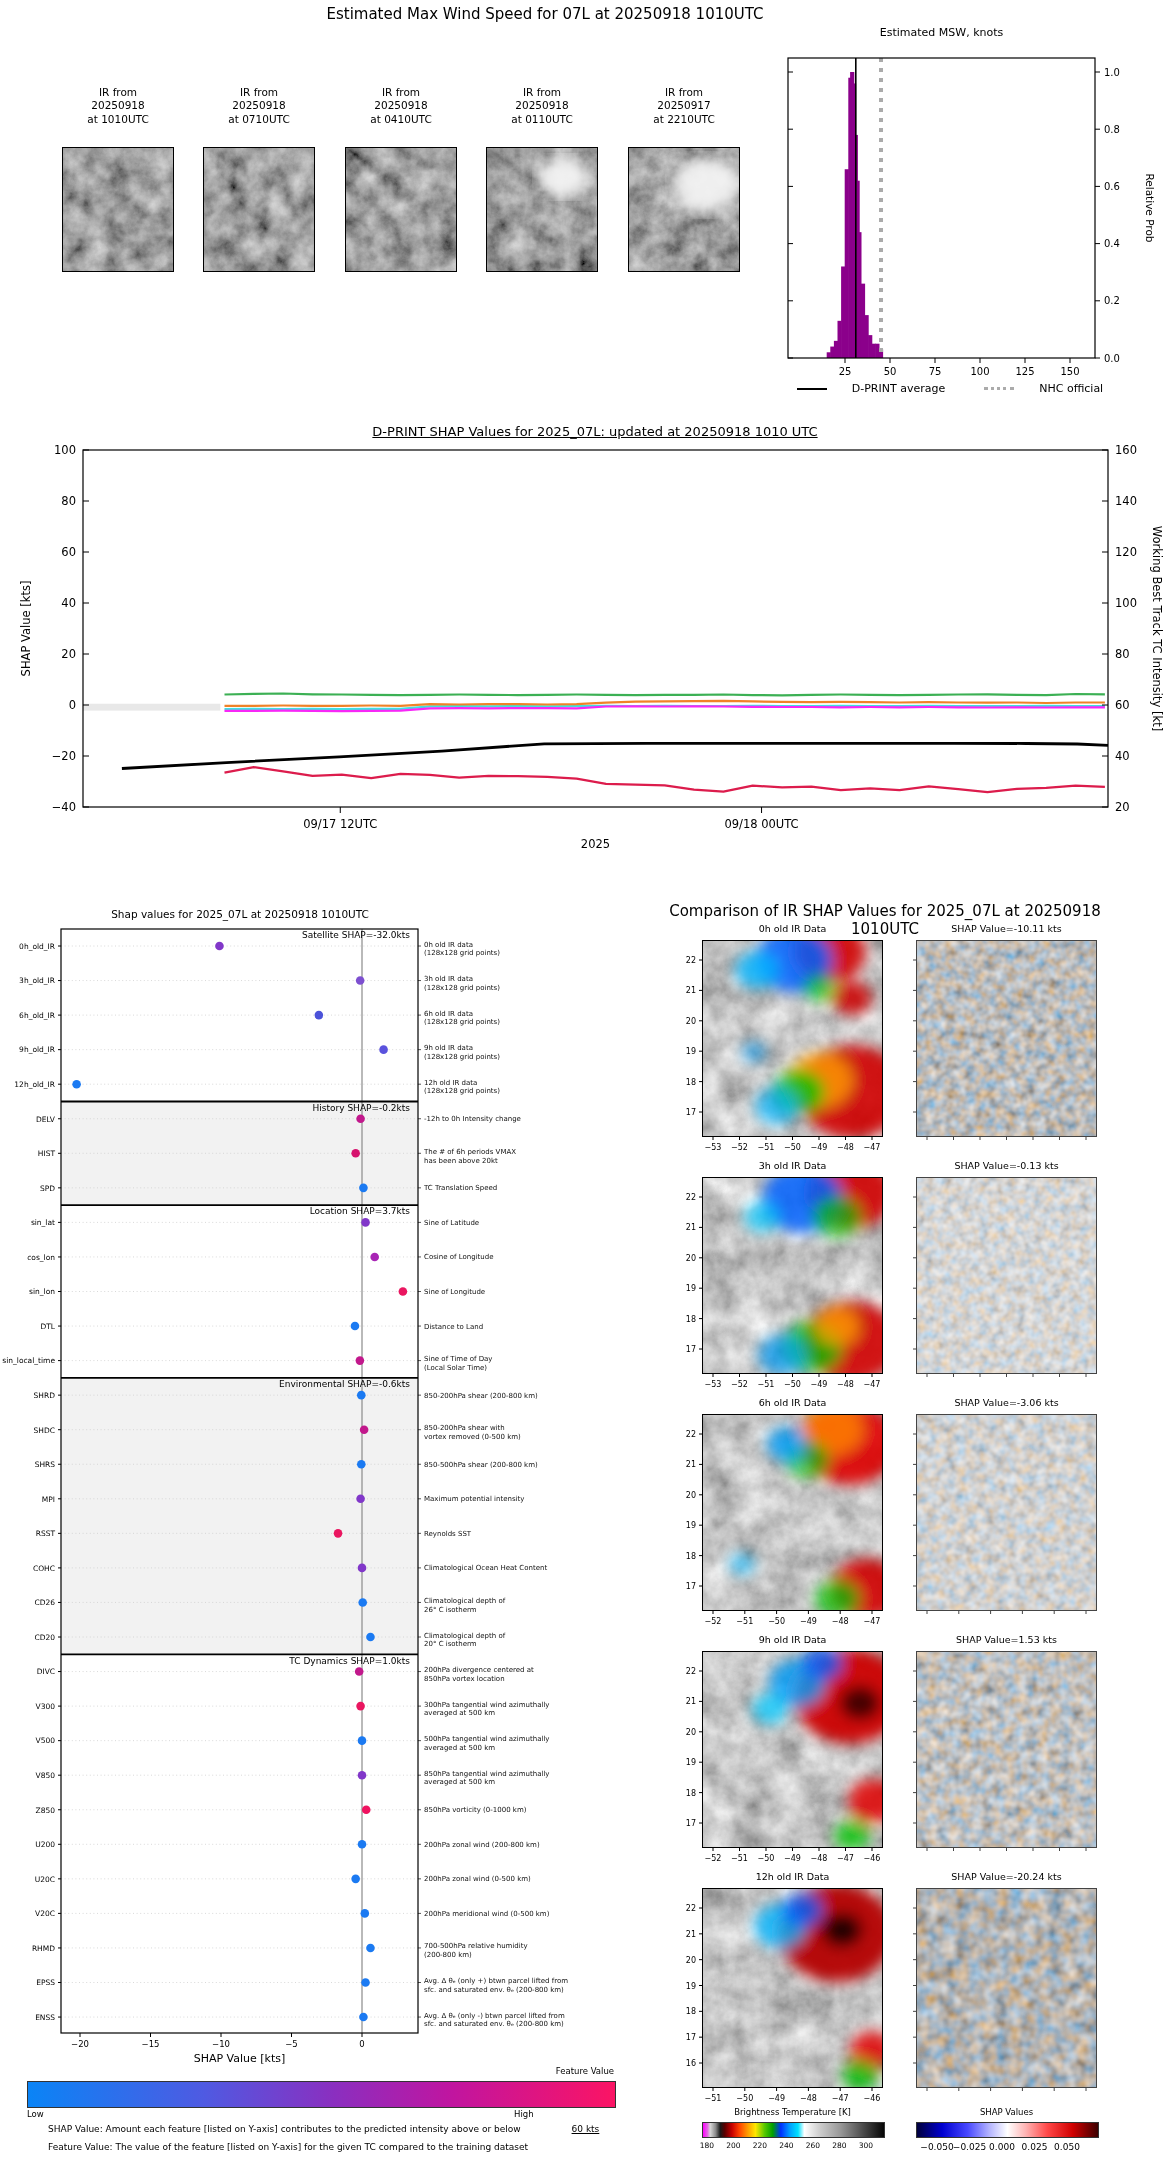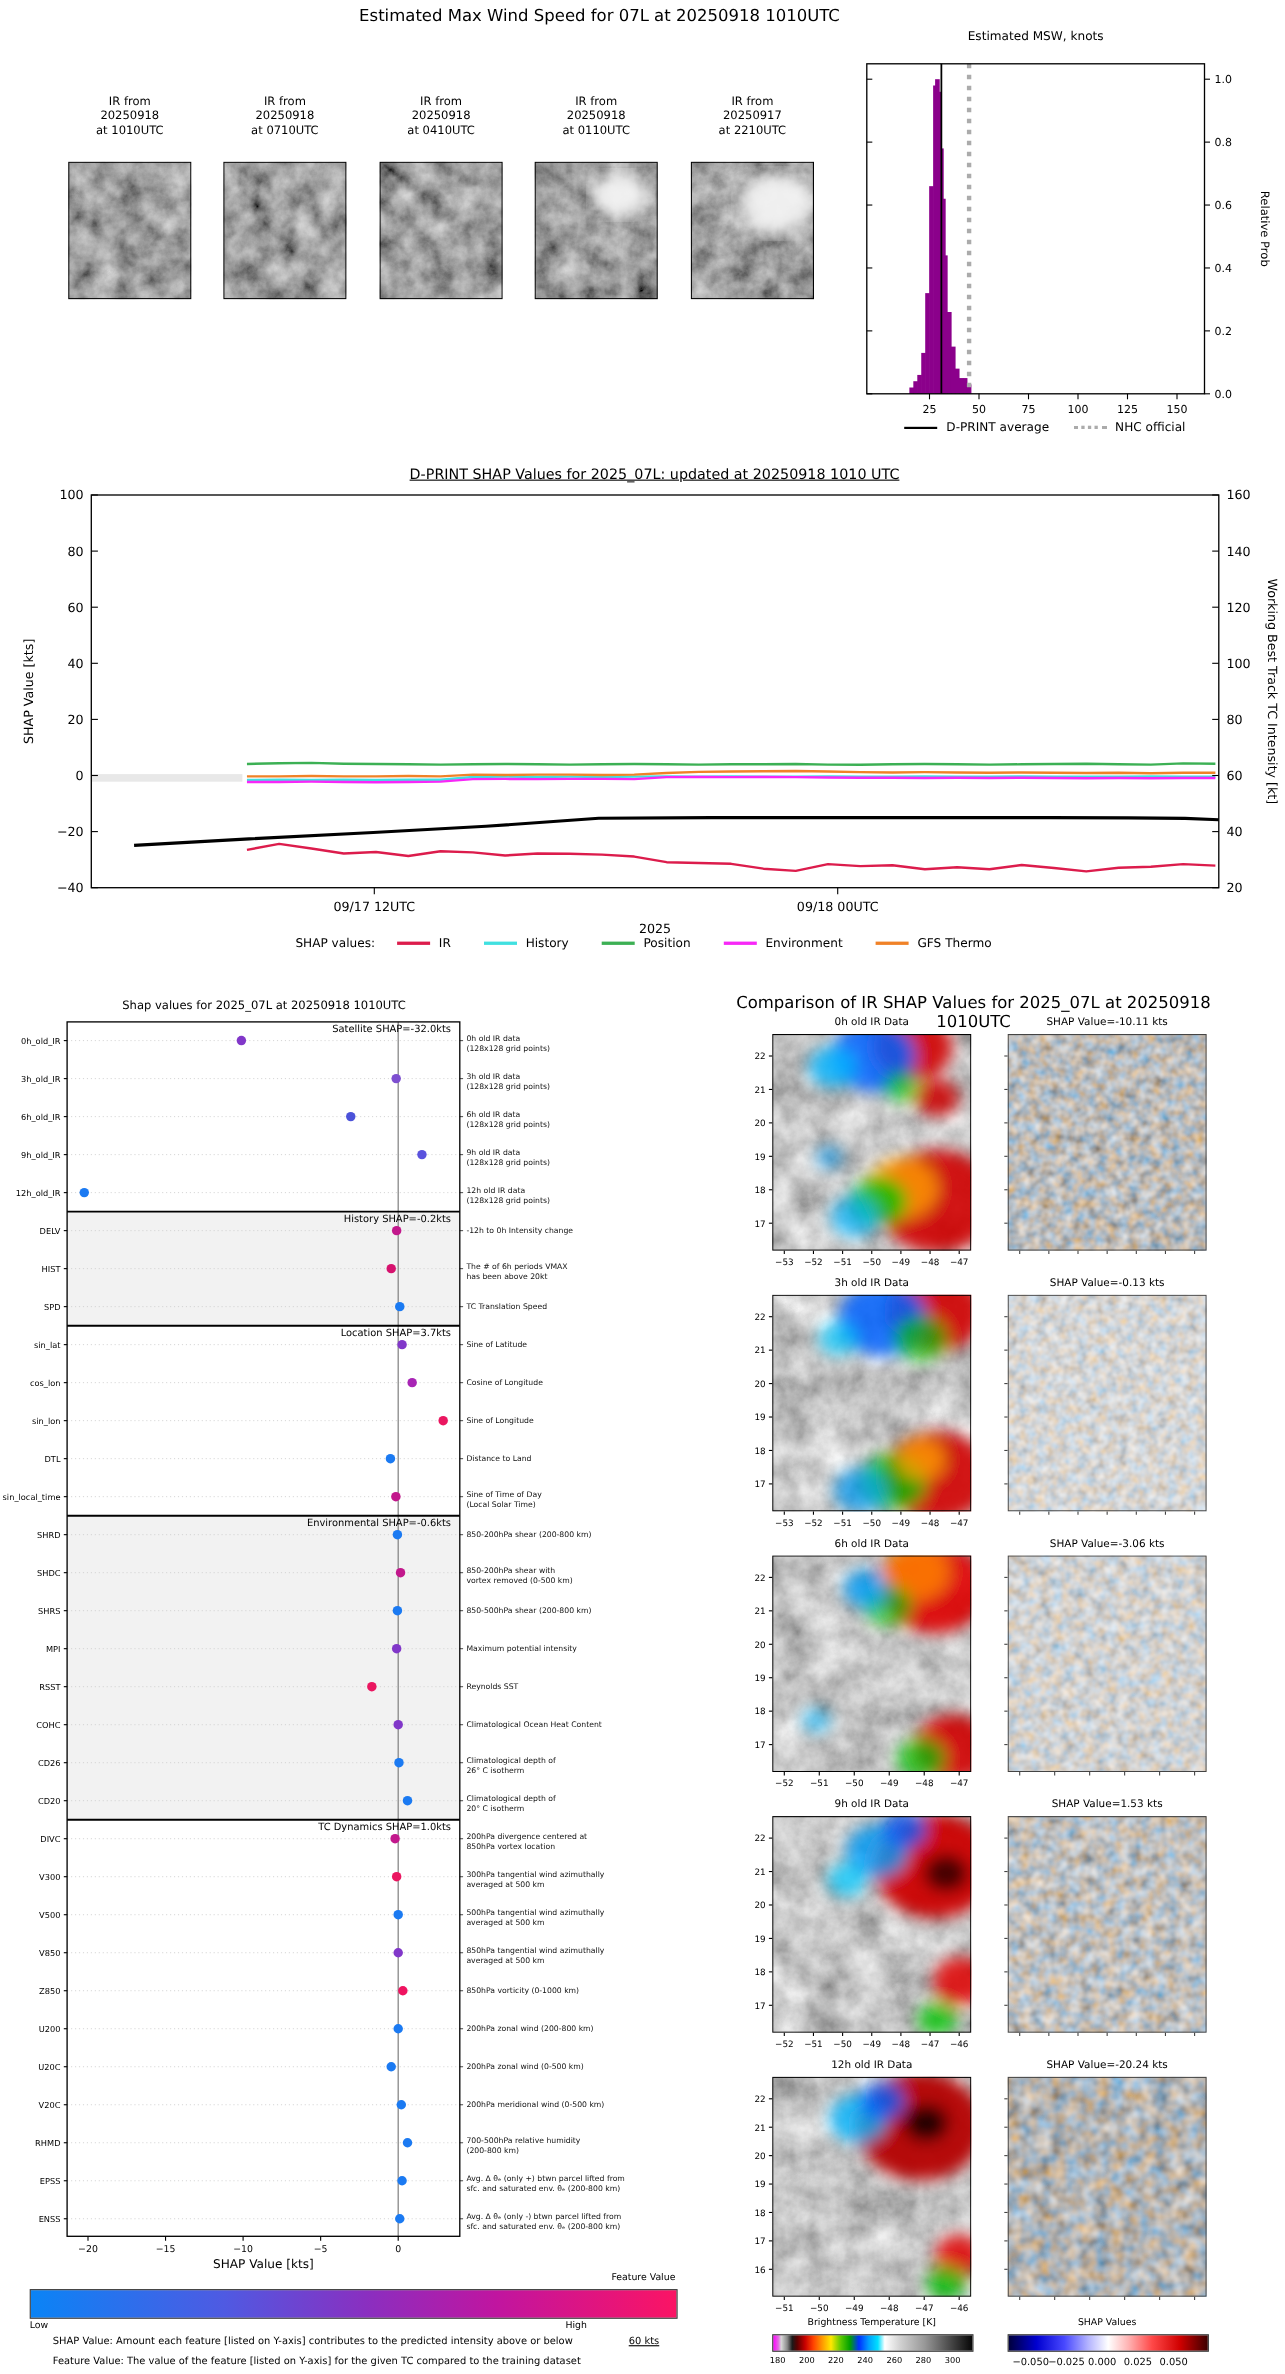--- a/index.html
+++ b/index.html
@@ -6,21 +6,21 @@
   .fig{position:relative;width:1168px;height:2158px;background:#ffffff;
        font-family:"DejaVu Sans","Liberation Sans",sans-serif;color:#000;overflow:hidden;}
   .abs{position:absolute;}
   .ctr{text-align:center;}
   .pre{white-space:pre-line;}
   .figtitle{font-size:15px;}
   .thumblbl{font-size:10.5px;line-height:1.28;}
   .ptitle{font-size:13px;text-decoration:underline;}
   .stitle{font-size:10.5px;}
   .cmptitle{font-size:15px;}
-  .legrow{display:flex;align-items:center;justify-content:center;gap:8px;font-size:11px;}
+  .legrow{display:flex;align-items:center;justify-content:center;gap:25px;font-size:11px;}
   .sw{display:inline-block;width:30px;height:0;border-top:2.4px solid #000;}
   .sw.dot{border-top:3.5px dotted #ababab;}
   .fvbar{background:linear-gradient(90deg,#0a84f6 0%,#4f5ae2 30%,#8a2fc0 52%,#c015a0 72%,#fb1464 100%);
          border:1px solid #333;}
   .btbar{background:linear-gradient(90deg,#ff00ff 0%,#e26ae2 2.5%,#d8d8d8 4%,#8a8a8a 7%,#1a1a1a 9.5%,#5a0000 12%,#c80000 16%,#ff4000 20%,#ff9800 24.5%,#ffe800 29%,#58c800 34%,#00a000 38.5%,#0030ff 43%,#00a0ff 48%,#00e0ff 52.5%,#ffffff 56%,#d0d0d0 64%,#989898 76%,#484848 89%,#060606 100%);
          border:1px solid #333;}
   .shapbar{background:linear-gradient(90deg,#00003c 0%,#0000d0 14%,#4848ff 28%,#b4b4ff 40%,#ffffff 50%,#ffb4b4 60%,#ff4848 72%,#d00000 86%,#3c0000 100%);
            border:1px solid #333;}
   .fnote{font-size:9px;}
   .ul{text-decoration:underline;padding-left:48px;}
@@ -214,33 +214,20 @@
   <div class="abs legrow" style="left:740px;top:382px;width:420px;">
     <span class="sw"></span>
     <span style="margin-right:14px;">D-PRINT average</span>
     <span class="sw dot"></span>
     <span>NHC official</span>
   </div>
 
   <div class="abs ctr ptitle" style="left:95px;top:424px;width:1000px;">D-PRINT SHAP Values for 2025_07L: updated at 20250918 1010 UTC</div>
 
   <div id="tsLegend" class="abs" style="left:84px;top:851px;width:1024px;">
-      <div class="legrow">
-        <span style="margin-right: 12px;">SHAP values:</span>
-        <span class="sw" style="border-top-color: rgb(220, 28, 76); border-top-width: 3px;"></span>
-        <span style="margin-right: 22px;">IR</span>
-        <span class="sw" style="border-top-color: rgb(64, 224, 224); border-top-width: 3px;"></span>
-        <span style="margin-right: 22px;">History</span>
-        <span class="sw" style="border-top-color: rgb(60, 176, 84); border-top-width: 3px;"></span>
-        <span style="margin-right: 22px;">Position</span>
-        <span class="sw" style="border-top-color: rgb(247, 39, 247); border-top-width: 3px;"></span>
-        <span style="margin-right: 22px;">Environment</span>
-        <span class="sw" style="border-top-color: rgb(240, 130, 40); border-top-width: 3px;"></span>
-        <span style="margin-right: 22px;">GFS Thermo</span>
-      </div>
     </div>
 
   <div class="abs ctr stitle" style="left:20px;top:908px;width:440px;">Shap values for 2025_07L at 20250918 1010UTC</div>
 
   <div class="abs small8" style="left:314px;top:2066px;width:300px;text-align:right;">Feature Value</div>
   <div class="abs fvbar" style="left:27px;top:2081px;width:587px;height:25px;"></div>
   <div class="abs small8" style="left:27px;top:2109px;">Low</div>
   <div class="abs small8" style="left:514px;top:2109px;width:100px;">High</div>
 
   <div class="abs fnote" style="left:48px;top:2124px;width:640px;">

